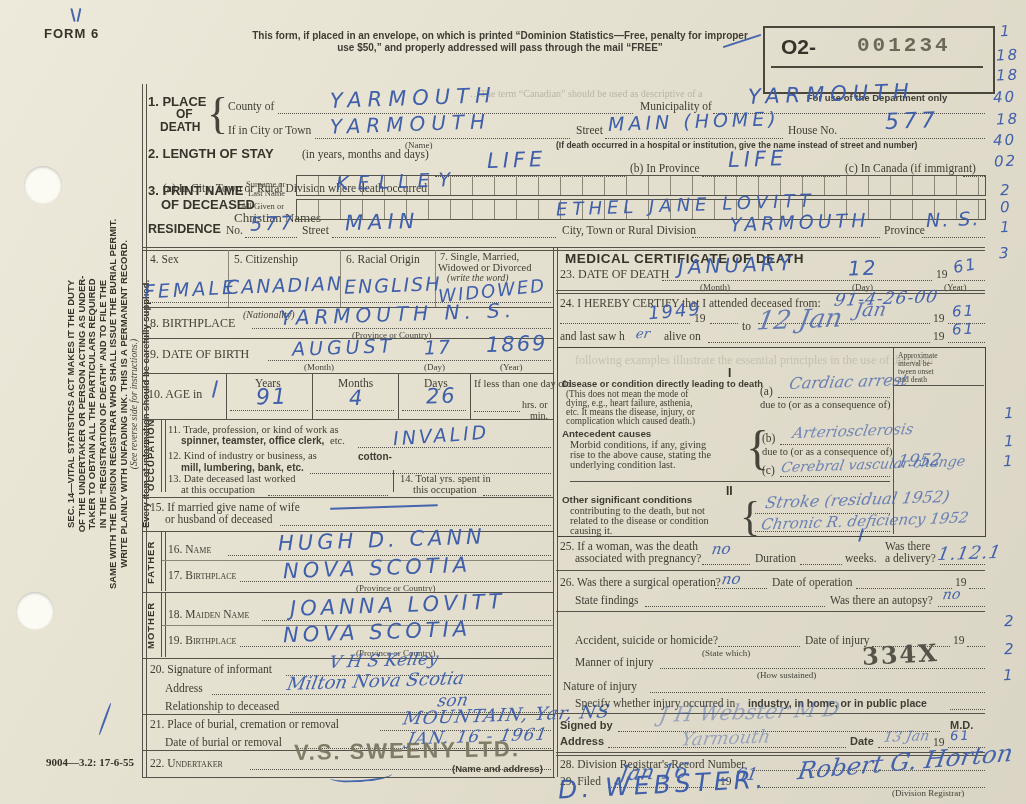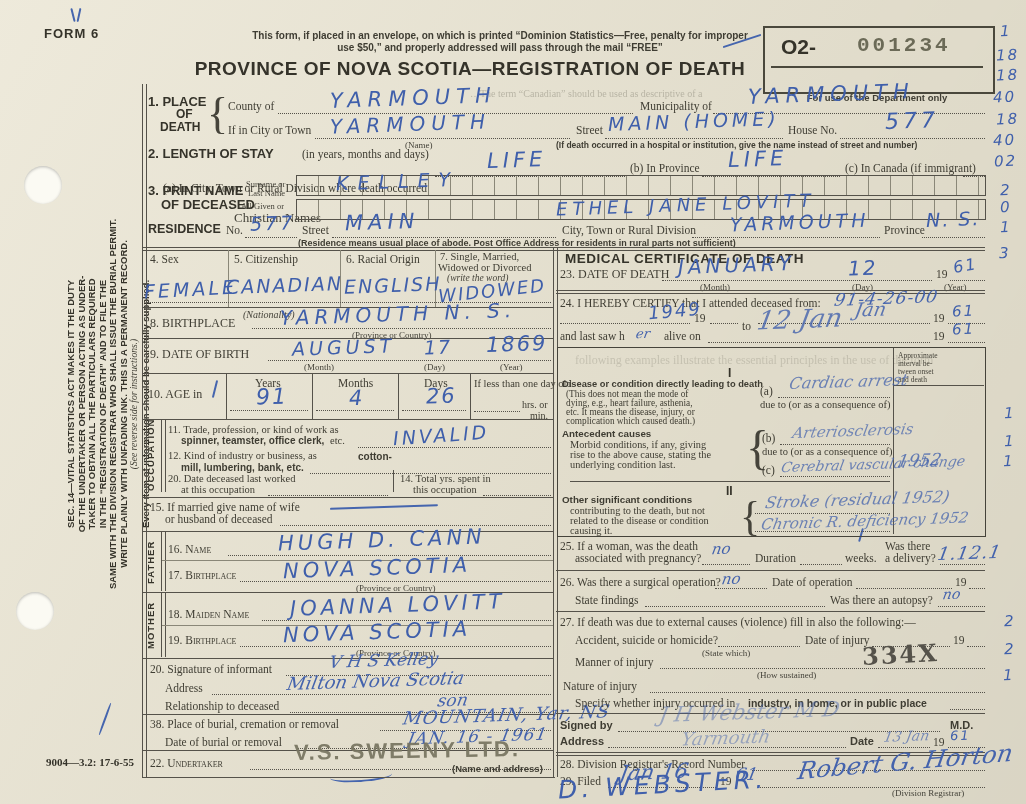--- a/index.html
+++ b/index.html
@@ -68,21 +68,20 @@
     <div style="font-family:'Liberation Serif',serif;font-style:italic;font-size:9.5px;line-height:11px;color:#3f3d33;">(See reverse side for instructions.)</div>
     <div class="H" style="position:static;font-size:9.5px;line-height:11px;">Every item of information should be carefully supplied.</div>
   </div>
 
   <div class="H" style="left:46px;top:756px;font-size:11px;font-family:'Liberation Serif',serif;">9004—3.2: 17-6-55</div>
 
   <div class="DV" style="left:142px;top:84px;height:694px;"></div>
 
   <div class="C" style="left:240px;top:30px;width:520px;font-size:10px;text-align:center;">This form, if placed in an envelope, on which is printed “Dominion Statistics—Free, penalty for improper</div>
   <div class="C" style="left:240px;top:42px;width:520px;font-size:10px;text-align:center;">use $50,” and properly addressed will pass through the mail “FREE”</div>
-  <div class="H" style="left:180px;top:58px;width:580px;text-align:center;font-size:19px;letter-spacing:.5px;">PROVINCE OF NOVA SCOTIA—REGISTRATION OF DEATH</div>
 
   <div style="position:absolute;left:763px;top:26px;width:228px;height:64px;border:2px solid #4a483c;">
     <div class="H" style="left:16px;top:7px;font-size:21px;">O2-</div>
     <div style="position:absolute;left:92px;top:6px;font-family:'Liberation Mono',monospace;font-weight:bold;font-size:21px;letter-spacing:3px;color:#6b6a57;">001234</div>
     <div class="HL" style="left:6px;top:38px;width:212px;height:2px;background:#4a483c;"></div>
   </div>
   <div class="C" style="left:763px;top:92px;width:228px;font-size:9.5px;text-align:center;">For use of the Department only</div>
 
   <div class="HW" style="left:1000px;top:22px;font-size:15px;">1</div>
   <div class="HW" style="left:996px;top:46px;font-size:15px;">18</div>
@@ -154,21 +153,20 @@
   <div class="HW" style="left:250px;top:212px;font-size:19px;letter-spacing:3px;">577</div>
   <div class="L" style="left:302px;top:224px;">Street</div>
   <div class="DL" style="left:332px;top:236px;width:224px;"></div>
   <div class="HW" style="left:345px;top:210px;font-size:21px;letter-spacing:5px;">MAIN</div>
   <div class="L" style="left:562px;top:224px;">City, Town or Rural Division</div>
   <div class="DL" style="left:692px;top:236px;width:188px;"></div>
   <div class="HW" style="left:730px;top:211px;font-size:19px;letter-spacing:4px;">YARMOUTH</div>
   <div class="L" style="left:884px;top:224px;">Province</div>
   <div class="DL" style="left:922px;top:236px;width:63px;"></div>
   <div class="HW" style="left:926px;top:208px;font-size:19px;letter-spacing:2px;">N. S.</div>
-  <div class="C" style="left:298px;top:238px;font-size:9px;">(Residence means usual place of abode.   Post Office Address for residents in rural parts not sufficient)</div>
 
   <div class="HL" style="left:143px;top:247px;width:842px;"></div>
   <div class="HL" style="left:143px;top:249.5px;width:842px;"></div>
   <div class="DV" style="left:553px;top:247px;height:530px;"></div>
 
   <div class="VL" style="left:228px;top:250px;height:57px;background:#8a8778;"></div>
   <div class="VL" style="left:340px;top:250px;height:57px;background:#8a8778;"></div>
   <div class="VL" style="left:435px;top:250px;height:57px;background:#8a8778;"></div>
   <div class="L" style="left:150px;top:253px;">4. Sex</div>
   <div class="L" style="left:234px;top:253px;">5. Citizenship</div>
@@ -226,21 +224,21 @@
   <div class="L" style="left:168px;top:424px;font-size:10.5px;">11. Trade, profession, or kind of work as</div>
   <div class="C" style="left:181px;top:435px;font-size:10px;">spinner, teamster, office clerk,</div>
   <div class="L" style="left:330px;top:435px;font-size:10.5px;"> etc.</div>
   <div class="DL" style="left:358px;top:446px;width:193px;"></div>
   <div class="HW" style="left:393px;top:424px;font-size:19px;letter-spacing:3px;transform:rotate(-4deg);">INVALID</div>
   <div class="L" style="left:168px;top:450px;font-size:10.5px;">12. Kind of industry or business, as </div>
   <div class="C" style="left:358px;top:451px;font-size:10px;">cotton-</div>
   <div class="C" style="left:181px;top:462px;font-size:10px;">mill, lumbering, bank, etc.</div>
   <div class="DL" style="left:310px;top:472px;width:241px;"></div>
   <div class="VL" style="left:393px;top:470px;height:22px;"></div>
-  <div class="L" style="left:168px;top:473px;font-size:10.5px;">20. Date deceased last worked</div>
+  <div class="L" style="left:168px;top:473px;font-size:10.5px;">13. Date deceased last worked</div>
   <div class="L" style="left:181px;top:484px;font-size:10.5px;">at this occupation</div>
   <div class="DL" style="left:268px;top:494px;width:120px;"></div>
   <div class="L" style="left:400px;top:473px;font-size:10.5px;">14. Total yrs. spent in</div>
   <div class="L" style="left:413px;top:484px;font-size:10.5px;">this occupation</div>
   <div class="DL" style="left:483px;top:494px;width:68px;"></div>
   <div class="HL" style="left:143px;top:497px;width:410px;"></div>
 
   <div class="L" style="left:150px;top:501px;">15. If married give name of wife</div>
   <div class="L" style="left:165px;top:513px;">or husband of deceased</div>
   <div class="DL" style="left:280px;top:524px;width:271px;"></div>
@@ -274,21 +272,21 @@
   <div class="DL" style="left:286px;top:674px;width:265px;"></div>
   <div class="CU" style="left:330px;top:650px;font-size:17px;">V H S Kelley</div>
   <div class="L" style="left:165px;top:682px;">Address</div>
   <div class="DL" style="left:212px;top:693px;width:339px;"></div>
   <div class="CU" style="left:288px;top:670px;font-size:18px;">Milton    Nova Scotia</div>
   <div class="L" style="left:165px;top:700px;">Relationship to deceased</div>
   <div class="DL" style="left:290px;top:711px;width:261px;"></div>
   <div class="CU" style="left:438px;top:690px;font-size:17px;">son</div>
   <div class="HL" style="left:143px;top:714px;width:410px;"></div>
 
-  <div class="L" style="left:150px;top:718px;">38. Place of burial, cremation or removal</div>
+  <div class="L" style="left:150px;top:718px;">21. Place of burial, cremation or removal</div>
   <div class="DL" style="left:380px;top:729px;width:171px;"></div>
   <div class="CU" style="left:404px;top:704px;font-size:18px;letter-spacing:1px;">MOUNTAIN,  Yar,  NS</div>
   <div class="L" style="left:165px;top:736px;">Date of burial or removal</div>
   <div class="DL" style="left:298px;top:747px;width:253px;"></div>
   <div class="CU" style="left:408px;top:726px;font-size:17px;letter-spacing:1px;">JAN.  16 - 1961</div>
   <div class="HL" style="left:143px;top:750px;width:410px;"></div>
 
   <div class="L" style="left:150px;top:757px;font-variant:small-caps;">22. Undertaker</div>
   <div class="DL" style="left:250px;top:768px;width:301px;"></div>
   <div class="stampgrey" style="left:294px;top:738px;font-size:22px;letter-spacing:2px;transform:rotate(-1deg);">V.S.  SWEENY  LTD.</div>
@@ -396,21 +394,20 @@
   <div class="DL" style="left:856px;top:587px;width:96px;"></div>
   <div class="L" style="left:955px;top:576px;">19</div>
   <div class="DL" style="left:969px;top:587px;width:16px;"></div>
   <div class="L" style="left:575px;top:594px;">State findings</div>
   <div class="DL" style="left:645px;top:605px;width:180px;"></div>
   <div class="L" style="left:830px;top:594px;">Was there an autopsy?</div>
   <div class="CU" style="left:943px;top:586px;font-size:14px;">no</div>
   <div class="DL" style="left:938px;top:605px;width:47px;"></div>
   <div class="HL" style="left:556px;top:611px;width:429px;"></div>
 
-  <div class="L" style="left:560px;top:616px;">27. If death was due to external causes (violence) fill in also the following:—</div>
   <div class="L" style="left:575px;top:634px;">Accident, suicide or homicide?</div>
   <div class="DL" style="left:718px;top:645px;width:82px;"></div>
   <div class="SC" style="left:702px;top:648px;">(State which)</div>
   <div class="L" style="left:805px;top:634px;">Date of injury</div>
   <div class="DL" style="left:872px;top:645px;width:78px;"></div>
   <div class="L" style="left:953px;top:634px;">19</div>
   <div class="DL" style="left:967px;top:645px;width:18px;"></div>
   <div class="L" style="left:575px;top:656px;">Manner of injury</div>
   <div class="DL" style="left:660px;top:667px;width:325px;"></div>
   <div class="SC" style="left:757px;top:670px;">(How sustained)</div>

